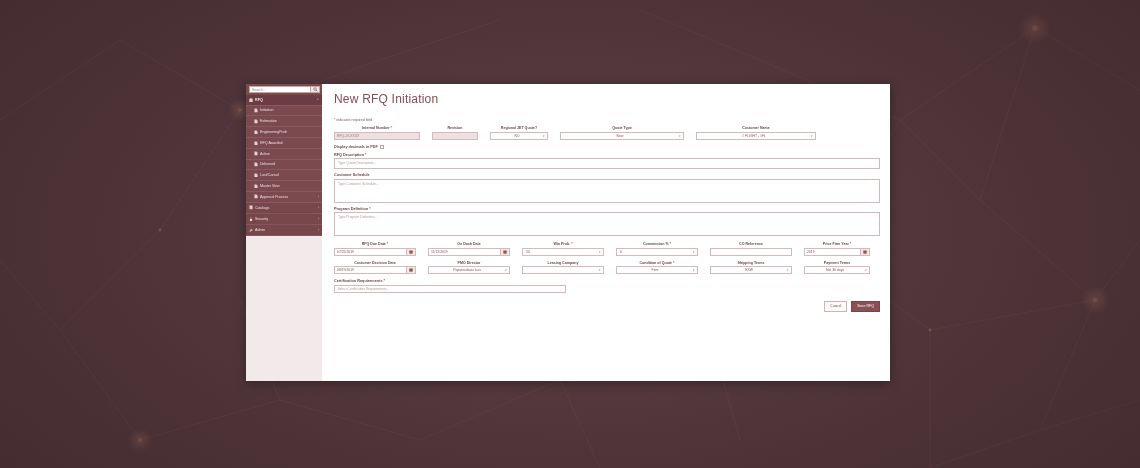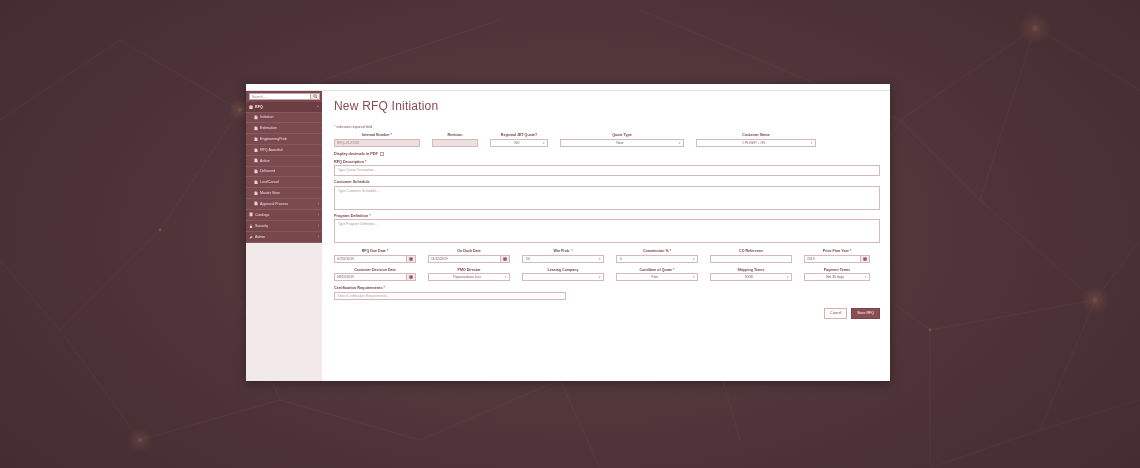--- a/index.html
+++ b/index.html
@@ -28,21 +28,20 @@
   }
   
   #app-window {
     position: absolute;
     left: 246px; top: 84px;
     width: 644px; height: 297px;
     background: #ffffff;
     z-index: 2;
     box-shadow: 0 2px 10px rgba(0,0,0,0.35);
     display: flex;
-    flex-direction: column;
     overflow: hidden;
   }
   #window-topbar {
     height: 7px;
     background: #ffffff;
     border-bottom: 1px solid #e8dcdc;
     flex: 0 0 auto;
   }
   #window-body {
     flex: 1 1 auto;

